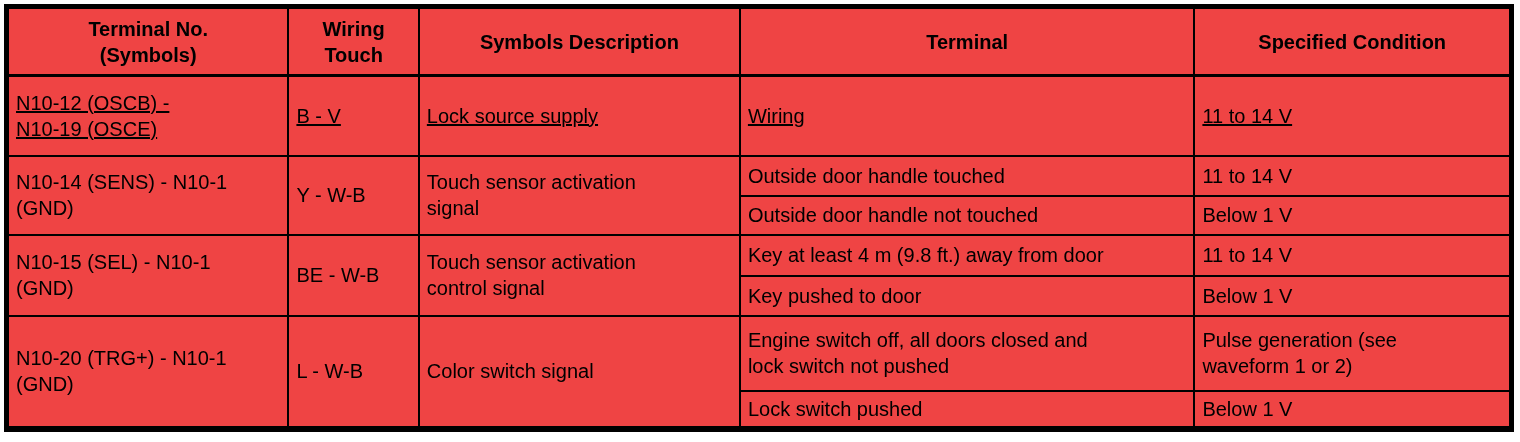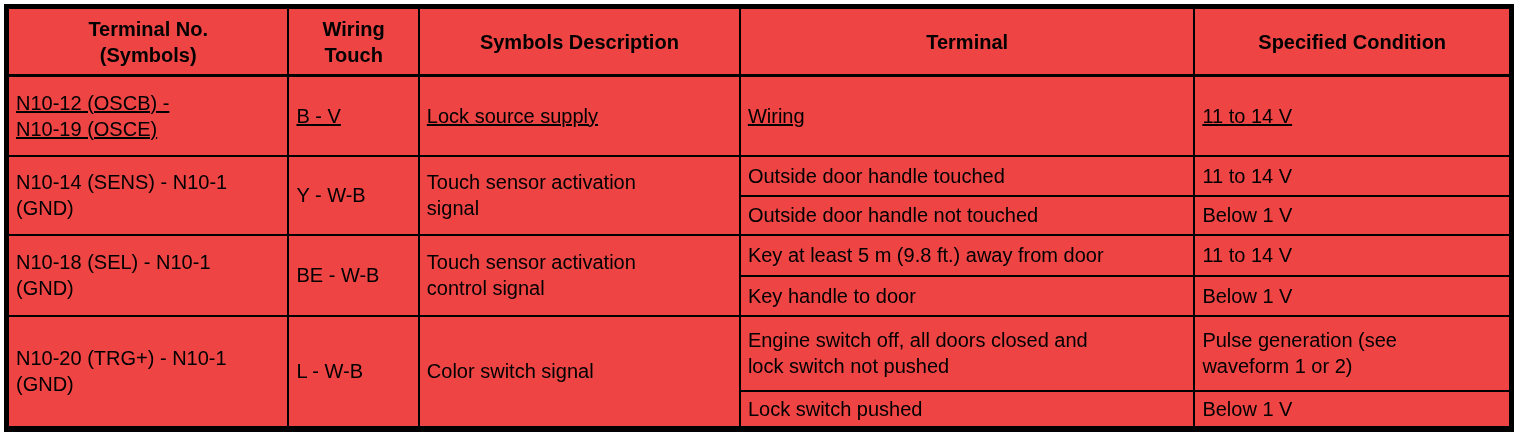--- a/index.html
+++ b/index.html
@@ -102,30 +102,30 @@
 signal</td>
         <td>Outside door handle touched</td>
         <td>11 to 14 V</td>
       </tr>
       <tr class="h-sub39">
         <td>Outside door handle not touched</td>
         <td>Below 1 V</td>
       </tr>
 
       <tr class="h-sub41">
-        <td rowspan="2">N10-18 (SEL) - N10-1
+        <td rowspan="2">N10-15 (SEL) - N10-1
 (GND)</td>
         <td rowspan="2">BE - W-B</td>
         <td rowspan="2">Touch sensor activation
 control signal</td>
-        <td>Key at least 5 m (9.8 ft.) away from door</td>
+        <td>Key at least 4 m (9.8 ft.) away from door</td>
         <td>11 to 14 V</td>
       </tr>
       <tr class="h-sub40">
-        <td>Key handle to door</td>
+        <td>Key pushed to door</td>
         <td>Below 1 V</td>
       </tr>
 
       <tr class="h-r4a">
         <td rowspan="2">N10-20 (TRG+) - N10-1
 (GND)</td>
         <td rowspan="2">L - W-B</td>
         <td rowspan="2">Color switch signal</td>
         <td>Engine switch off, all doors closed and
 lock switch not pushed</td>

